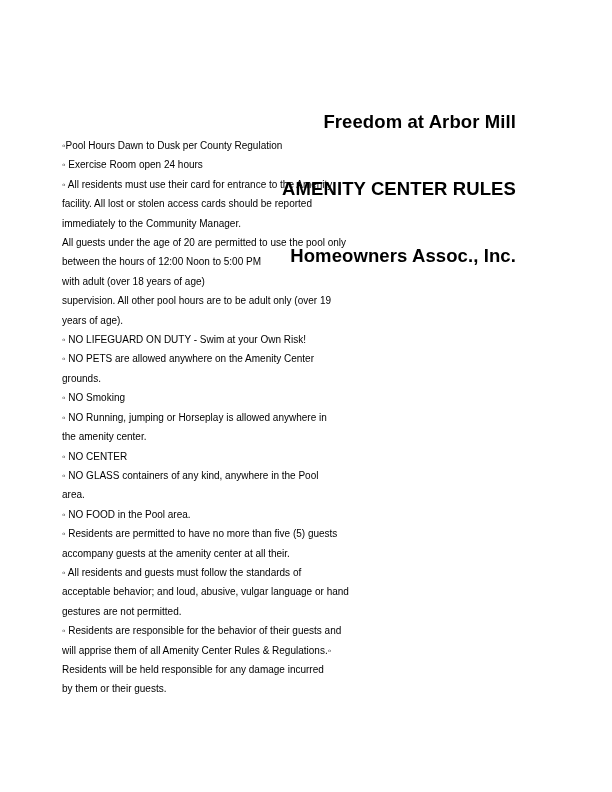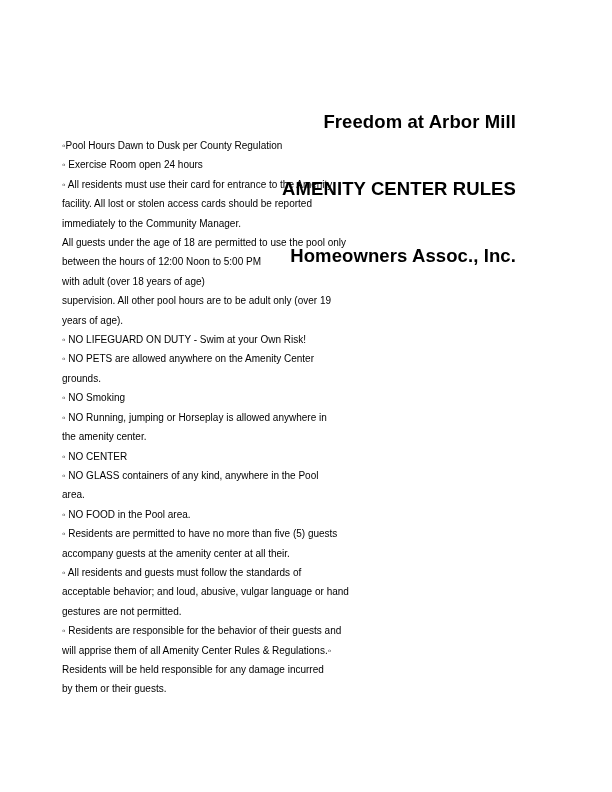--- a/index.html
+++ b/index.html
@@ -49,21 +49,21 @@
     <div class="title-line">Freedom at Arbor Mill</div>
     <div class="title-line">AMENITY CENTER RULES</div>
     <div class="title-line">Homeowners Assoc., Inc.</div>
   </div>
   <div class="doc-body" id="rules-body">
       <div class="text-line">◦Pool Hours Dawn to Dusk per County Regulation</div>
       <div class="text-line">◦ Exercise Room open 24 hours</div>
       <div class="text-line">◦ All residents must use their card for entrance to the Amenity</div>
       <div class="text-line">facility. All lost or stolen access cards should be reported</div>
       <div class="text-line">immediately to the Community Manager.</div>
-      <div class="text-line">All guests under the age of 18 are permitted to use the pool only</div>
+      <div class="text-line">All guests under the age of 20 are permitted to use the pool only</div>
       <div class="text-line">between the hours of 12:00 Noon to 5:00 PM</div>
       <div class="text-line">with adult (over 18 years of age)</div>
       <div class="text-line">supervision. All other pool hours are to be adult only (over 19</div>
       <div class="text-line">years of age).</div>
       <div class="text-line">◦ NO LIFEGUARD ON DUTY - Swim at your Own Risk!</div>
       <div class="text-line">◦ NO PETS are allowed anywhere on the Amenity Center</div>
       <div class="text-line">grounds.</div>
       <div class="text-line">◦ NO Smoking</div>
       <div class="text-line">◦ NO Running, jumping or Horseplay is allowed anywhere in</div>
       <div class="text-line">the amenity center.</div>

